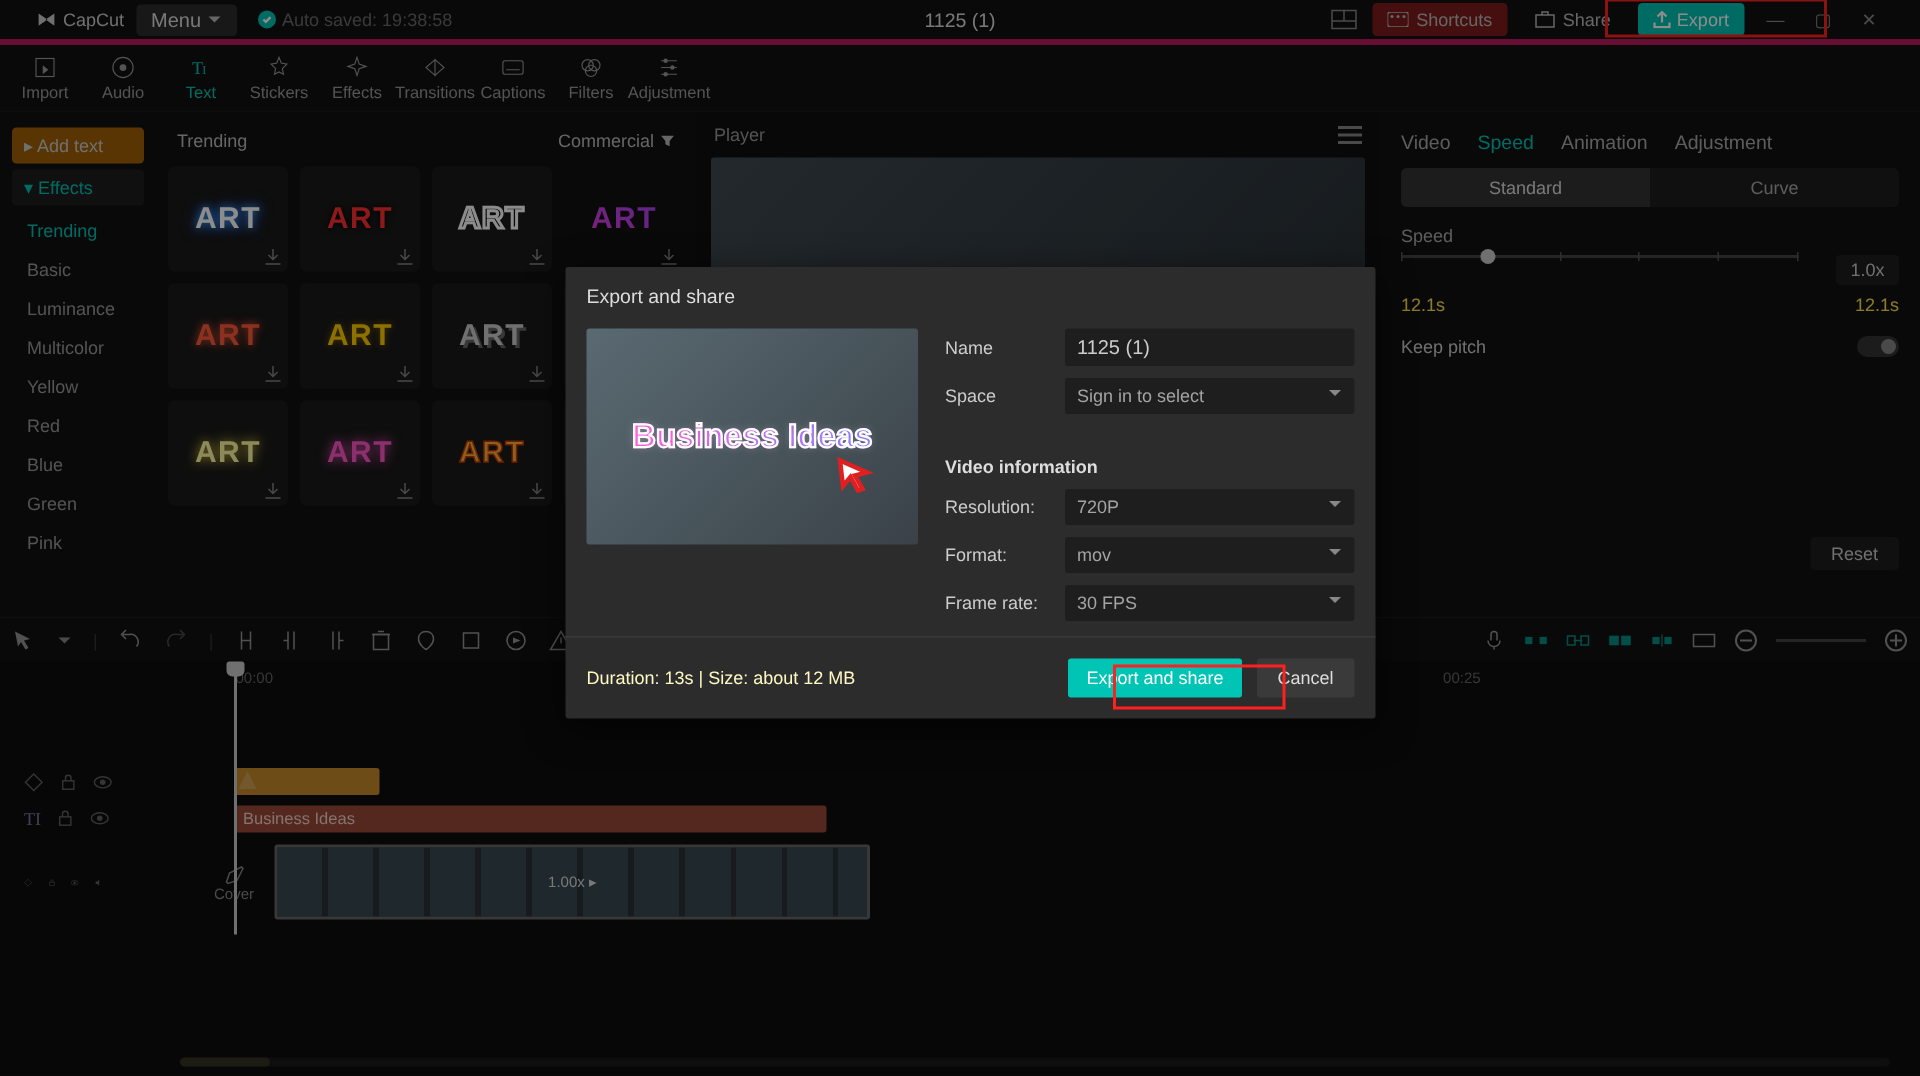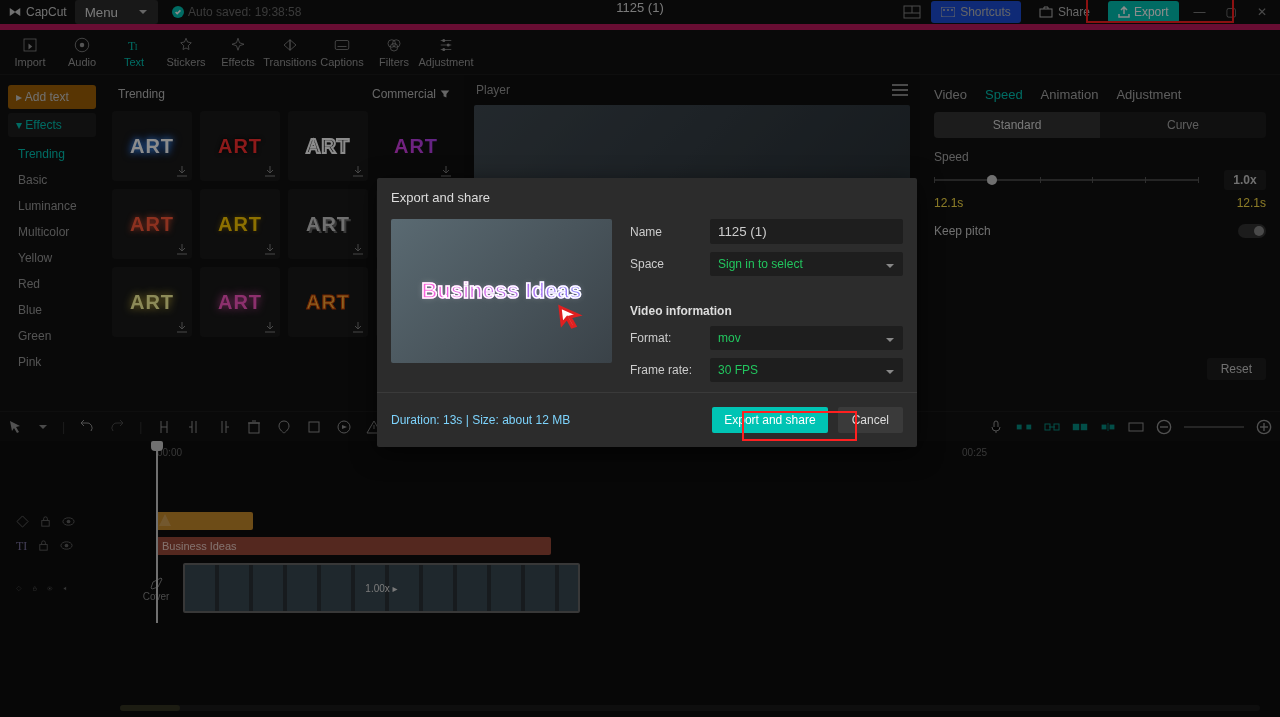--- a/index.html
+++ b/index.html
@@ -13,35 +13,35 @@
   overflow: hidden;
 }
 .dim-overlay {
   position: absolute; inset: 0;
   background: rgba(0,0,0,0.45);
   z-index: 50;
   pointer-events: none;
 }
 
 .topbar {
-  height: 30px; display: flex; 
-  padding: 0 8px; background: #121212;
-  border-bottom: 6px solid #be185d;
+  height: 30px; display: flex; align-items: center;
+  padding: 0 24px; background: #121212;
+  border-bottom: 4px solid #be185d;
 }
 .logo { display:flex; align-items:center; gap:4px; margin-right:8px;}
 .logo-icon{width:14px;height:14px}
 .menu-btn {
   background: #2c2c2c; color:#ddd; padding:3px 10px;
-  border-radius:3px; border:none; display:flex; align-items:center; gap:20px;
+  border-radius:3px; border:none; display:flex; align-items:center; gap:4px;
 }
 .autosave { margin-left:14px; color:#6a6a6a; display:flex; align-items:center; gap:4px;}
 .saved-dot{width:12px;height:12px;border-radius:50%;background:#00c4b4;display:flex;align-items:center;justify-content:center;}
 .title-center{position:absolute;left:50%;transform:translateX(-50%);color:#ddd;font-size:13px;}
 .top-right{margin-left:auto;display:flex;align-items:center;gap:10px;position:relative;}
-.shortcut-btn{background:#1d4ed8;padding:4px 10px;border-radius:3px;display:flex;align-items:center;gap:5px;color:#bbb;}
+.shortcut-btn{background:#7f1d1d;padding:4px 10px;border-radius:3px;display:flex;align-items:center;gap:5px;color:#bbb;}
 .share-btn{display:flex;align-items:center;gap:5px;color:#bbb;padding:4px 8px;}
 .export-btn{background:#00c4b4;color:#fff;padding:4px 10px;border-radius:3px;display:flex;align-items:center;gap:4px;}
 .red-box-top{position:absolute;border:2px solid #ff2020;right:38px;top:-3px;width:148px;height:26px;pointer-events:none;}
 .win-ctrl{color:#888;padding:0 5px;}
 
 
 .tooltabs{height:45px;display:flex;align-items:center;padding:0 4px;background:#121212;border-bottom:1px solid #1a1a1a;}
 .tooltab{display:flex;flex-direction:column;align-items:center;gap:2px;width:52px;color:#999;font-size:11px;}
 .tooltab.active{color:#00c4b4;}
 .tooltab svg{width:18px;height:18px;}
@@ -81,21 +81,21 @@
 .player-menu span{height:2px;background:#888;}
 .preview{margin:0 10px;height:88px;background:linear-gradient(135deg,#404a52,#2a3238);border-radius:2px;position:relative;overflow:hidden;}
 
 .inspector{flex:0 0 360px;background:#121212;padding:8px 14px;}
 .insp-tabs{display:flex;gap:18px;font-size:13px;color:#aaa;padding:4px 0 10px;}
 .insp-tabs .on{color:#00c4b4;}
 .seg{display:flex;background:#1e1e1e;border-radius:4px;overflow:hidden;margin-bottom:12px;}
 .seg div{flex:1;text-align:center;padding:6px;color:#aaa;}
 .seg .on{background:#333;color:#ddd;}
 .label{color:#aaa;font-size:12px;margin:8px 0 6px;}
-.slider-row{display:flex;align-items:center;gap:25px;font-weight:bold;}
+.slider-row{display:flex;gap:25px;}
 .slider{flex:1;height:2px;background:#444;position:relative;}
 .slider-knob{position:absolute;left:20%;top:-4px;width:10px;height:10px;border-radius:50%;background:#ccc;}
 .slider-ticks{position:absolute;inset:0;display:flex;justify-content:space-between;}
 .slider-ticks i{width:1px;height:6px;background:#555;margin-top:-2px;}
 .valbox{width:42px;background:#1e1e1e;text-align:center;padding:3px;border-radius:3px;color:#ccc;}
 .dur-row{display:flex;justify-content:space-between;color:#fde047;font-size:12px;margin-top:6px;}
 .toggle-row{display:flex;justify-content:space-between;align-items:center;margin-top:14px;}
 .toggle{width:28px;height:14px;background:#333;border-radius:8px;position:relative;}
 .toggle::after{content:"";position:absolute;right:2px;top:2px;width:10px;height:10px;background:#888;border-radius:50%;}
 .reset-btn{margin-top:120px;float:right;background:#1e1e1e;padding:4px 14px;border-radius:3px;color:#ccc;}
@@ -132,24 +132,24 @@
 .modal-body{display:flex;padding:4px 14px 10px;gap:18px;}
 .modal-thumb{width:270px;height:144px;background:linear-gradient(135deg,#5a6a72,#3a4248);border-radius:2px;position:relative;display:flex;align-items:center;justify-content:center;}
 .modal-thumb-text{font-family:Arial Black,sans-serif;font-size:22px;font-weight:900;
   background:linear-gradient(90deg,#ff4ad6,#7a6dff);-webkit-background-clip:text;-webkit-text-fill-color:transparent;
   -webkit-text-stroke:1.5px #fff;text-shadow:0 0 6px rgba(255,255,255,.3);}
 .cursor-arrow{position:absolute;right:28px;bottom:32px;}
 .form{flex:1;display:flex;flex-direction:column;gap:8px;font-size:12px;}
 .frow{display:flex;align-items:center;gap:8px;}
 .frow label{width:72px;color:#ccc;}
 .finput{flex:1;background:#1e1e1e;border:none;color:#ccc;padding:5px 8px;border-radius:2px;}
-.fsel{flex:1;background:#1e1e1e;color:#22c55e;padding:5px 8px;border-radius:2px;display:flex;justify-content:space-between;align-items:flex-end;}
+.fsel{flex:1;background:#1e1e1e;color:#a3a3a3;padding:5px 8px;border-radius:2px;display:flex;justify-content:space-between;align-items:flex-start;}
 .section-title{color:#ddd;font-weight:600;margin-top:20px;}
 .modal-ft{display:flex;align-items:center;padding:14px;border-top:1px solid #3a3a3a;}
-.ft-info{color:#7dd3fc;font-size:12px;}
+.ft-info{color:#fef9c3;font-size:12px;}
 .ft-sp{flex:1;}
 .btn-primary{background:#00c4b4;color:#fff;padding:6px 12px;border-radius:2px;border:none;font-size:12px;}
 .btn-cancel{background:#3a3a3a;color:#ddd;padding:6px 14px;border-radius:2px;border:none;margin-left:10px;font-size:12px;}
 .red-box-modal{position:absolute;border:2px solid #ff2020;right:60px;bottom:6px;width:115px;height:30px;pointer-events:none;}
 .chev{width:10px;height:10px;}
 </style>
 </head>
 <body>
 
 <div class="topbar">
@@ -601,20 +601,29 @@
       <div class="frow">
         <label>Space</label>
         <div class="fsel">
             <span>Sign in to select</span>
             <svg class="chev" viewBox="0 0 10 10">
               <path fill="#888" d="M1 3l4 4 4-4z"></path>
             </svg>
           </div>
       </div>
       <div class="section-title">Video information</div>
+      <div class="frow">
+        <label>Resolution:</label>
+        <div class="fsel">
+            <span>720P</span>
+            <svg class="chev" viewBox="0 0 10 10">
+              <path fill="#888" d="M1 3l4 4 4-4z"></path>
+            </svg>
+          </div>
+      </div>
       <div class="frow">
         <label>Format:</label>
         <div class="fsel">
             <span>mov</span>
             <svg class="chev" viewBox="0 0 10 10">
               <path fill="#888" d="M1 3l4 4 4-4z"></path>
             </svg>
           </div>
       </div>
       <div class="frow">

